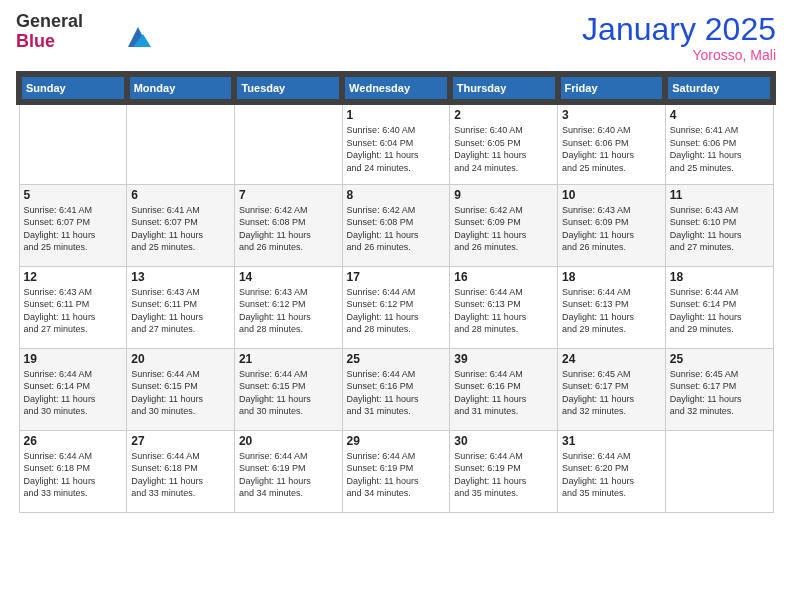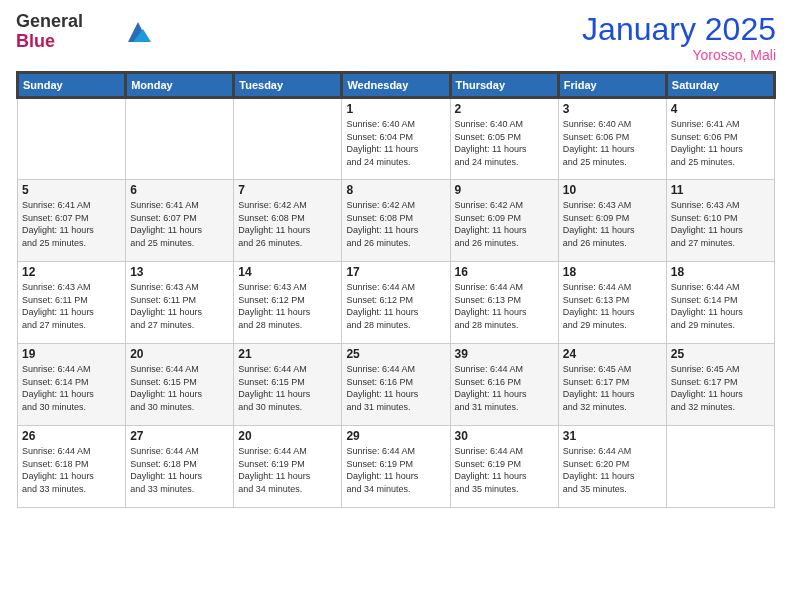--- a/index.html
+++ b/index.html
@@ -15,21 +15,21 @@
       padding: 12px 16px 8px 16px;
     }
     .header {
       display: flex;
       justify-content: space-between;
       align-items: flex-start;
       margin-bottom: 8px;
     }
     .logo {
       display: flex;
-      align-items: center;
+      align-items: flex-end;
       gap: 38px;
     }
     .logo-text {
       display: flex;
       flex-direction: column;
       line-height: 1.1;
     }
     .logo-general {
       font-size: 18px;
       font-weight: bold;
@@ -63,21 +63,21 @@
       border-collapse: collapse;
       table-layout: fixed;
     }
     thead th {
       background-color: #2a6db5;
       color: #fff;
       font-size: 11px;
       font-weight: bold;
       padding: 5px 4px;
       text-align: left;
-      border: 3px solid #404040;
+      border: 6px solid #404040;
     }
     tbody td {
       border: 1px solid #ccc;
       vertical-align: top;
       padding: 3px 4px;
       height: 82px;
       font-size: 9.5px;
       color: #222;
       background: #fff;
     }

